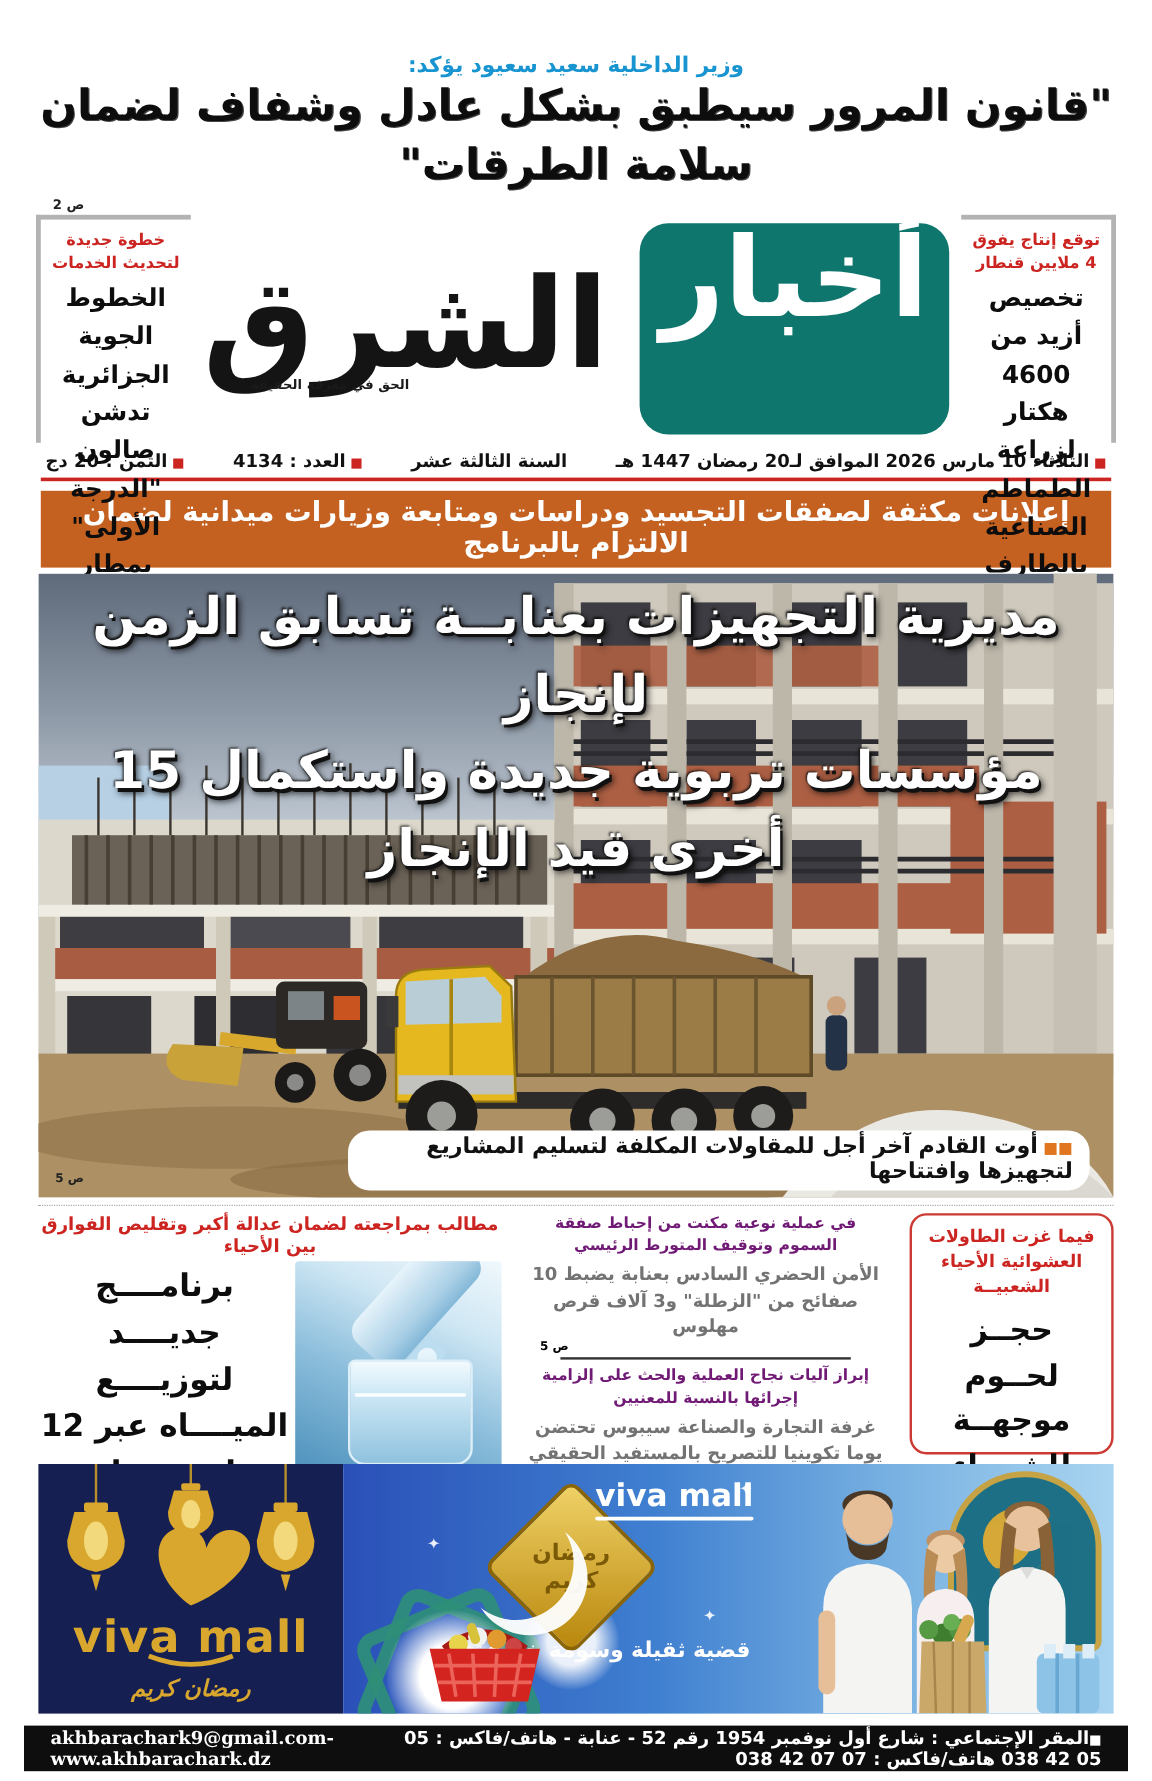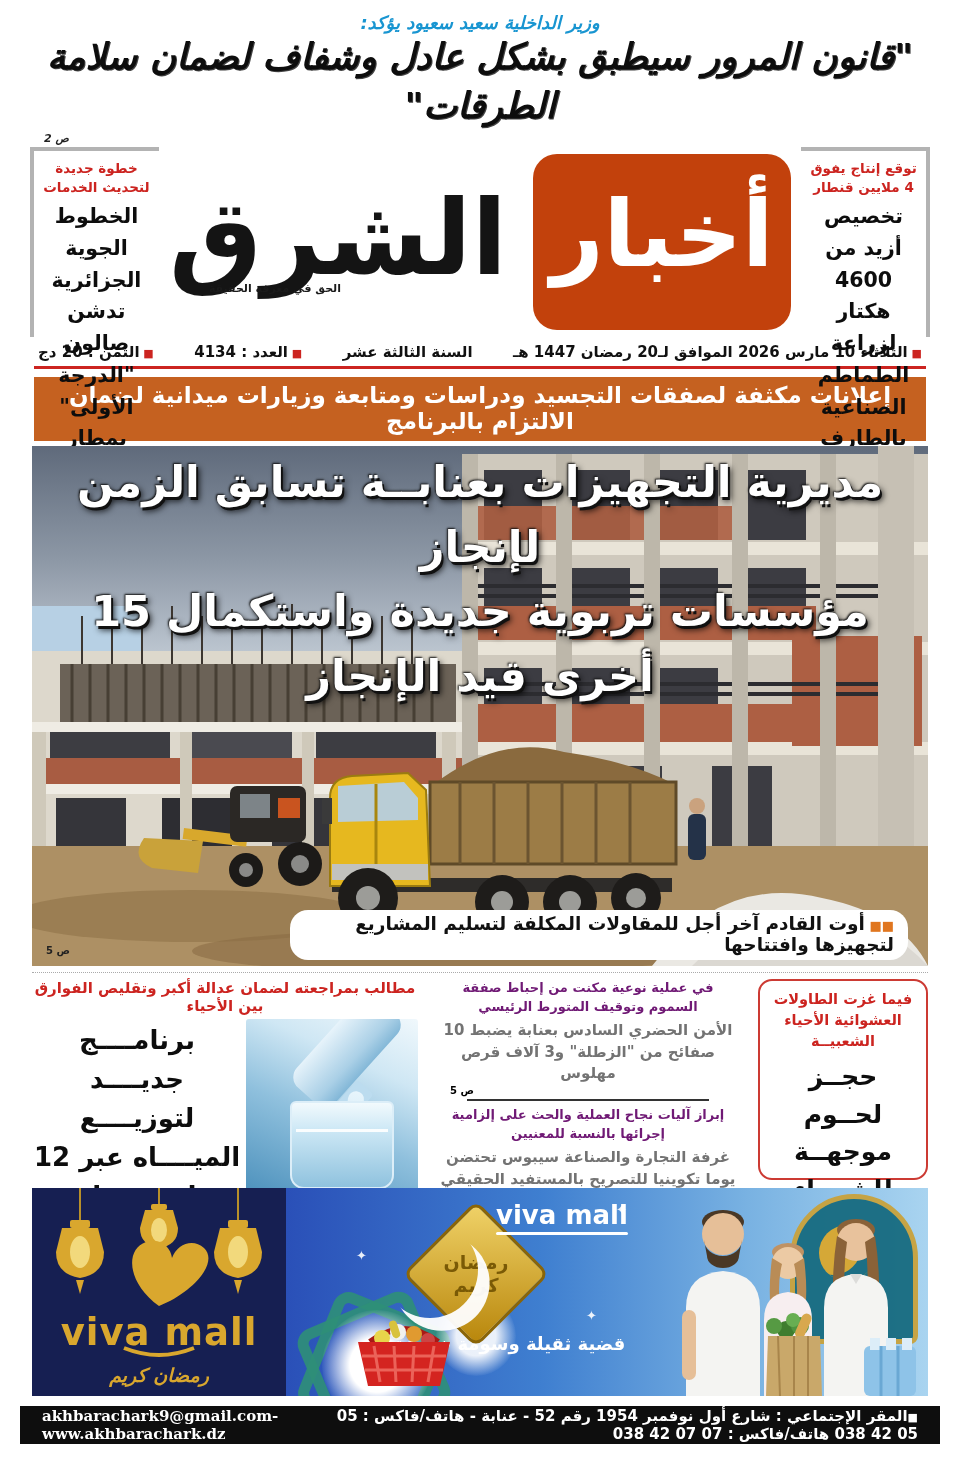--- a/index.html
+++ b/index.html
@@ -1,42 +1,42 @@
 <!DOCTYPE html>
 <html lang="ar" dir="rtl"><head>
 <meta charset="utf-8">
 <style>
   * { margin:0; padding:0; box-sizing:border-box; }
   html,body { background:#ffffff; }
   body { width:960px; height:1484px; font-family:"DejaVu Sans", sans-serif; direction:rtl; position:relative; overflow:hidden; }
   .page { width:960px; height:1484px; position:relative; background:#fff; }
 
   
-  .top-story { padding-top:12px; text-align:center;font-style:italic; }
+  .top-story { padding-top:44px; text-align:center; }
   .top-story .kicker { color:#1895d1; font-weight:bold; font-size:18px; }
   .top-story .headline { color:#0d0d0d; font-weight:bold; font-size:36px; line-height:1.35; letter-spacing:-1px;
       text-shadow:1px 1px 0 #444; }
   .top-story .pref { text-align:left; padding-left:44px; font-size:11px; font-weight:bold; color:#222; margin-top:2px; }
 
   
   .masthead { display:flex; direction:ltr; margin:2px 30px 0 30px; height:190px; gap:10px; }
   .side-box { width:152px; padding:8px 6px 2px 6px; text-align:center; position:relative; }
   .side-box.leftb  { border-top:4px solid #b3b3b3; border-left:4px solid #b3b3b3; }
   .side-box.rightb { border-top:4px solid #b3b3b3; border-right:4px solid #b3b3b3; }
   .side-box .kicker { color:#cc2420; font-weight:bold; font-size:13.5px; line-height:1.4; }
   .side-box .headline { color:#0d0d0d; font-weight:bold; font-size:20.5px; line-height:1.55; margin-top:4px; }
   .side-box .pref { font-size:10px; font-weight:bold; text-align:right; padding-right:6px; margin-top:2px; }
 
   .logo-wrap { flex:1; display:flex; direction:ltr; align-items:center; justify-content:center; gap:6px; }
   .logo-script { text-align:center; position:relative; }
   .logo-script .big { font-size:104px; font-weight:bold; color:#141414; line-height:0.95; letter-spacing:-4px;
       font-family:"DejaVu Sans", sans-serif; }
   .logo-script .tag { font-size:11px; font-weight:bold; color:#1a1a1a; letter-spacing:2px; margin-top:-6px; text-align:left; padding-left:40px;}
-  .logo-badge { background:#c2410c; border-radius:24px; color:#fff; width:258px; height:176px;
-      display:flex; align-items:center; justify-content:center;margin-left:20px; }
+  .logo-badge { background:#0f766e; border-radius:24px; color:#fff; width:258px; height:176px;
+      display:flex; align-items:flex-start; justify-content:center;margin-left:20px; }
   .logo-badge span { font-size:92px; font-weight:bold; line-height:1; letter-spacing:-2px; padding-bottom:14px; }
 
   
   .date-bar { margin:4px 34px 0 34px; display:flex; justify-content:space-between; align-items:center;
       font-weight:bold; font-size:15px; color:#111; border-bottom:3px solid #cc2420; padding:2px 4px 5px 4px; }
   .sq-red::before { content:"■ "; color:#cc2420; font-size:11px; }
 
   
   .banner { margin:8px 34px 0 34px; background:#c56120; color:#fff; text-align:center;
       font-weight:bold; font-size:23px; padding:5px 4px 7px 4px; }

